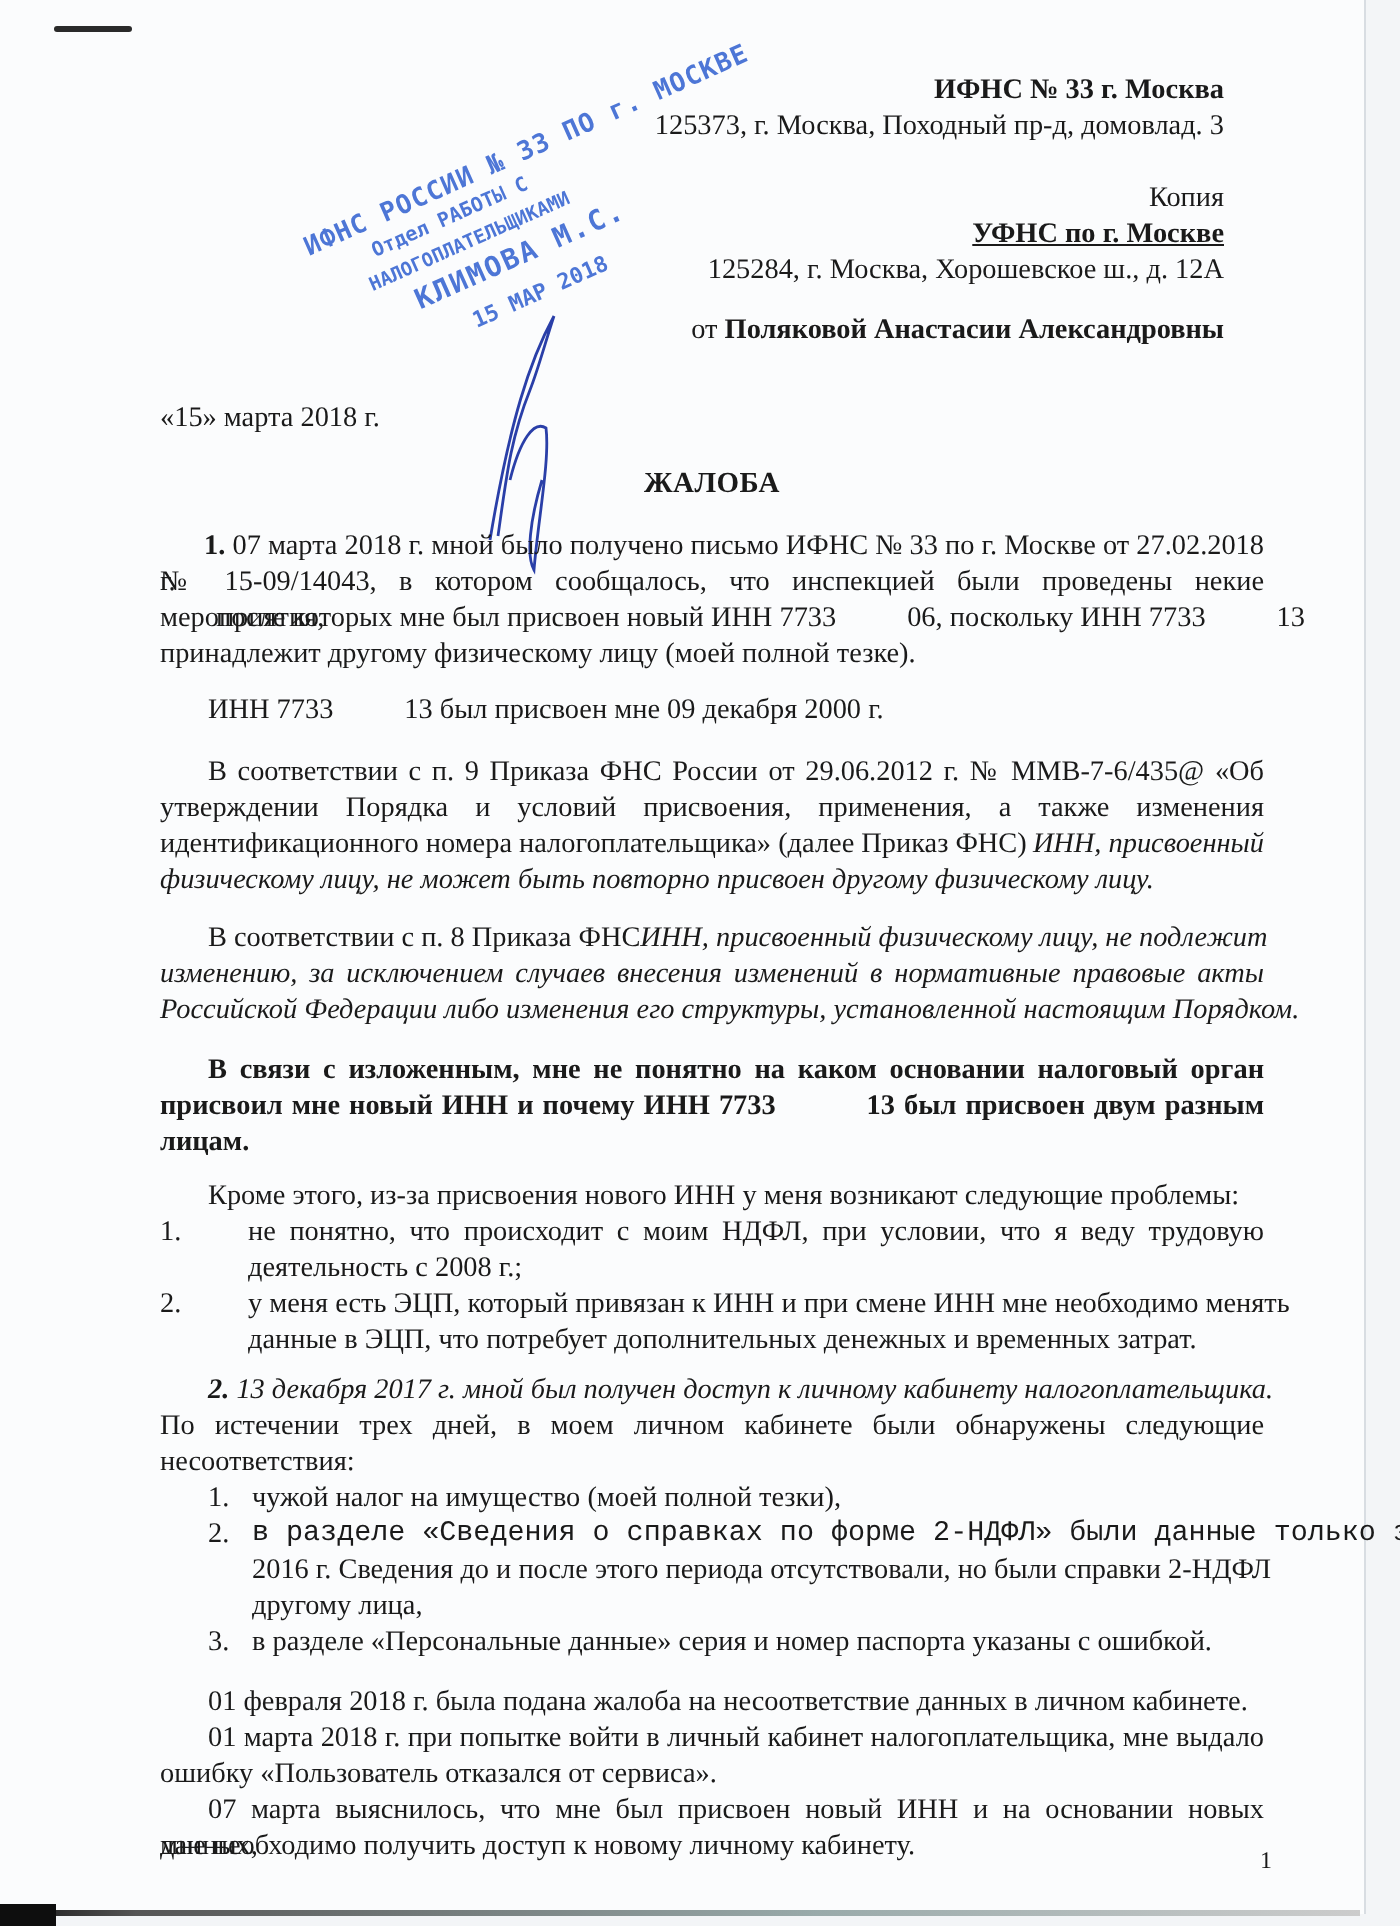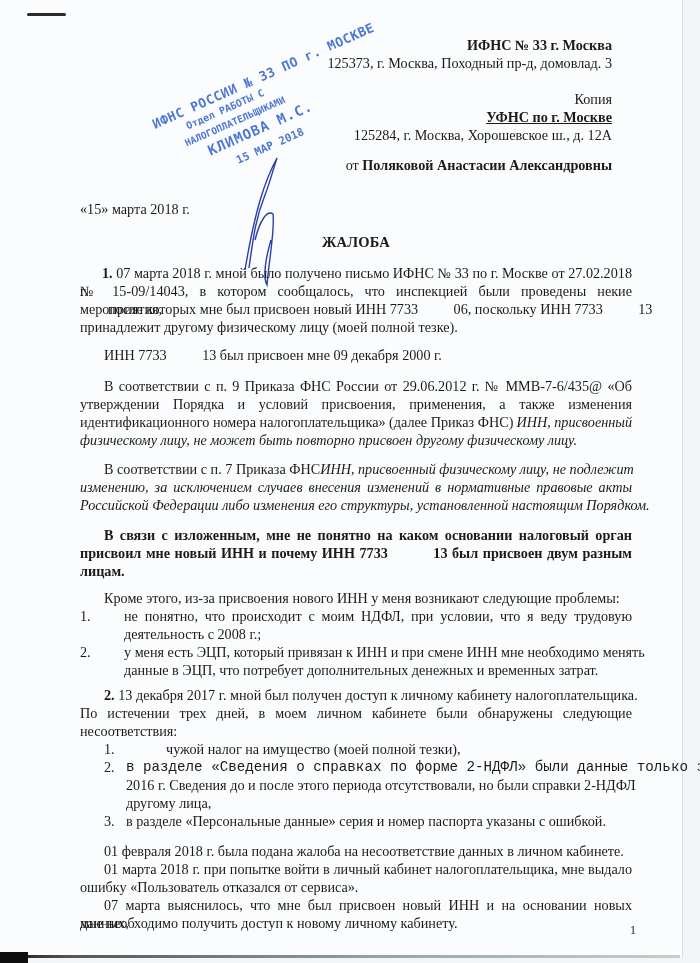--- a/index.html
+++ b/index.html
@@ -85,47 +85,47 @@
 
   <div class="line just" style="left:80px; width:552px; top:377px; text-indent:24px;">В соответствии с п. 9 Приказа ФНС России от 29.06.2012 г. № ММВ-7-6/435@ «Об</div>
   <div class="line just" style="left:80px; width:552px; top:395px;">утверждении Порядка и условий присвоения, применения, а также изменения</div>
   <div class="line" style="left:80px; width:552px; top:413px; display:flex; justify-content:space-between;">
     <span>идентификационного номера налогоплательщика» (далее Приказ ФНС)</span>
     <span class="i">ИНН, присвоенный</span>
   </div>
   <div class="line i" style="left:80px; top:431px;">физическому лицу, не может быть повторно присвоен другому физическому лицу.</div>
 
   <div class="line" style="left:104px; width:528px; top:460px; display:flex; justify-content:space-between;">
-    <span>В соответствии с п. 7 Приказа ФНС</span>
+    <span>В соответствии с п. 8 Приказа ФНС</span>
     <span class="i">ИНН, присвоенный физическому лицу, не подлежит</span>
   </div>
   <div class="line i just" style="left:80px; width:552px; top:478px;">изменению, за исключением случаев внесения изменений в нормативные правовые акты</div>
   <div class="line i" style="left:80px; top:496px;">Российской Федерации либо изменения его структуры, установленной настоящим Порядком.</div>
 
   <div class="line b just" style="left:80px; width:552px; top:526px; text-indent:24px;">В связи с изложенным, мне не понятно на каком основании налоговый орган</div>
   <div class="line b just" style="left:80px; width:552px; top:544px; white-space:pre;">присвоил мне новый ИНН и почему ИНН 7733          13 был присвоен двум разным</div>
   <div class="line b" style="left:80px; top:562px;">лицам.</div>
 
   <div class="line" style="left:104px; top:589px;">Кроме этого, из-за присвоения нового ИНН у меня возникают следующие проблемы:</div>
   <div class="line" style="left:80px; top:607px;">1.</div>
   <div class="line just" style="left:124px; width:508px; top:607px;">не понятно, что происходит с моим НДФЛ, при условии, что я веду трудовую</div>
   <div class="line" style="left:124px; top:625px;">деятельность с 2008 г.;</div>
   <div class="line" style="left:80px; top:643px;">2.</div>
   <div class="line" style="left:124px; top:643px;">у меня есть ЭЦП, который привязан к ИНН и при смене ИНН мне необходимо менять</div>
   <div class="line" style="left:124px; top:661px;">данные в ЭЦП, что потребует дополнительных денежных и временных затрат.</div>
 
-  <div class="line" style="left:104px; top:686px;">
+  <div class="line" style="left:104px; top:686px;font-style:italic;">
     <span class="b">2.</span>
     <span>13 декабря 2017 г. мной был получен доступ к личному кабинету налогоплательщика.</span>
   </div>
   <div class="line just" style="left:80px; width:552px; top:704px;">По истечении трех дней, в моем личном кабинете были обнаружены следующие</div>
   <div class="line" style="left:80px; top:722px;">несоответствия:</div>
 
   <div class="line" style="left:104px; top:740px;">1.</div>
-  <div class="line" style="left:126px; top:740px;margin-left:40px;">чужой налог на имущество (моей полной тезки),</div>
+  <div class="line" style="left:126px; top:740px;">чужой налог на имущество (моей полной тезки),</div>
   <div class="line" style="left:104px; top:758px;">2.</div>
   <div class="line" style="left:126px; top:758px;font-family:Liberation Mono, monospace;">в разделе «Сведения о справках по форме 2-НДФЛ» были данные только за 1 квартал</div>
   <div class="line" style="left:126px; top:776px;">2016 г. Сведения до и после этого периода отсутствовали, но были справки 2-НДФЛ</div>
   <div class="line" style="left:126px; top:794px;">другому лица,</div>
   <div class="line" style="left:104px; top:812px;">3.</div>
   <div class="line" style="left:126px; top:812px;">в разделе «Персональные данные» серия и номер паспорта указаны с ошибкой.</div>
 
   <div class="line" style="left:104px; top:842px;">01 февраля 2018 г. была подана жалоба на несоответствие данных в личном кабинете.</div>
   <div class="line just" style="left:80px; width:552px; top:860px; text-indent:24px;">01 марта 2018 г. при попытке войти в личный кабинет налогоплательщика, мне выдало</div>
   <div class="line" style="left:80px; top:878px;">ошибку «Пользователь отказался от сервиса».</div>

